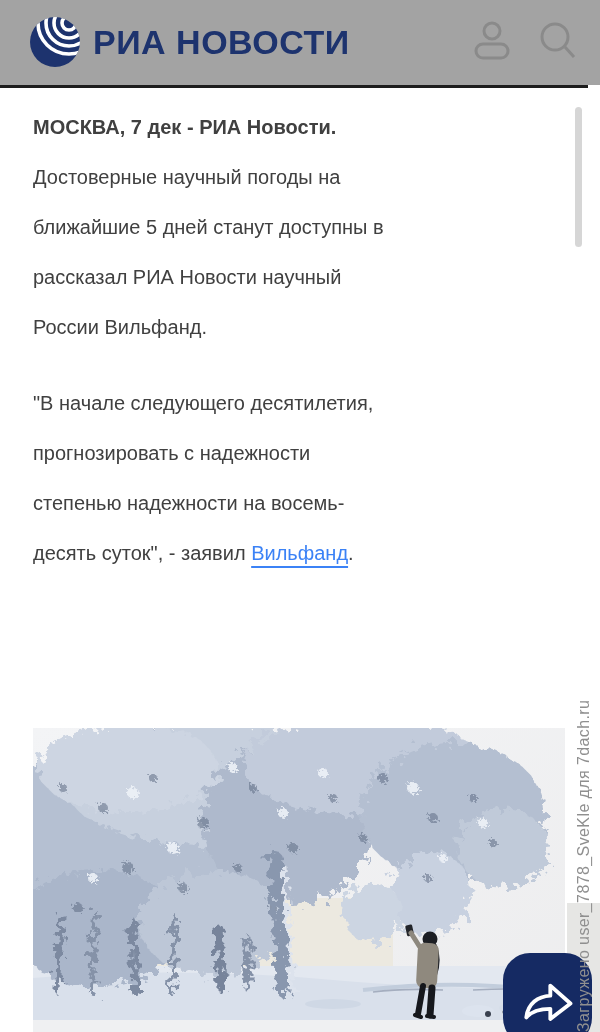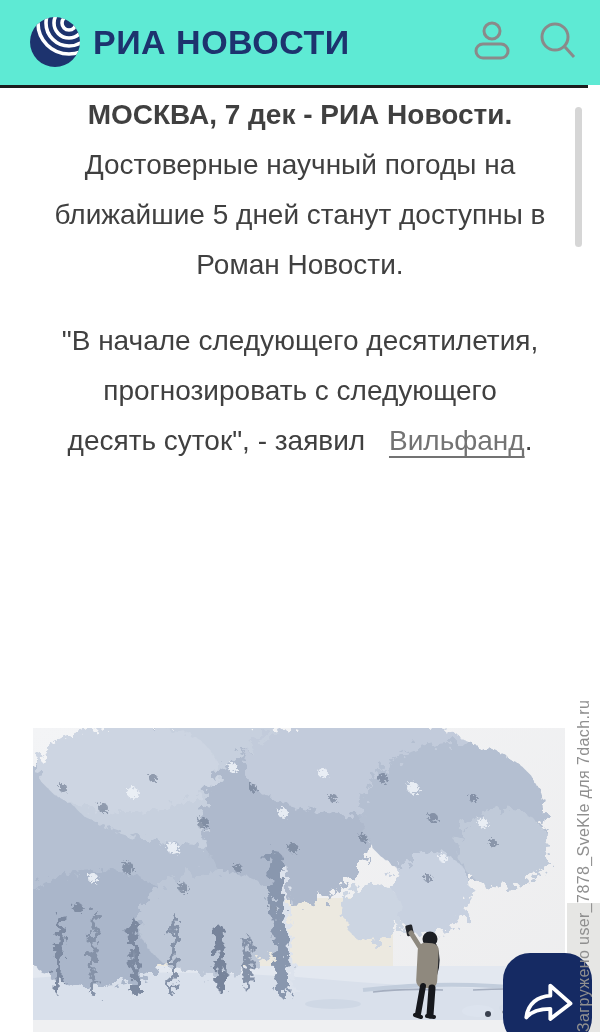--- a/index.html
+++ b/index.html
@@ -9,21 +9,21 @@
     width: 600px; height: 1032px;
     background: #ffffff;
     overflow: hidden;
     font-family: "Liberation Sans", "DejaVu Sans", sans-serif;
   }
 
   
   .header {
     position: absolute; top: 0; left: 0;
     width: 600px; height: 85px;
-    background: #5eead4;
+    background: #a3a3a3;
     display: flex; align-items: center;
   }
   .logo { display: flex; align-items: center; margin-left: 28px; text-decoration: none; cursor: pointer; }
   .brand-text {
     margin-left: 11px;
     font-size: 34px; font-weight: bold; letter-spacing: 0.5px;
     color: #1d336e; white-space: nowrap;
   }
   .header-actions { position: absolute; right: 22px; top: 0; height: 85px; display: flex; align-items: center; gap: 26px; }
   .icon-btn { background: none; border: none; padding: 0; cursor: pointer; display: block; }
@@ -31,33 +31,32 @@
 
   
   .scrollbar-thumb {
     position: absolute; top: 107px; right: 18px;
     width: 7px; height: 140px; border-radius: 4px;
     background: #d6d6d6;
   }
 
   
   .article {
-    position: absolute; top: 76px; left: 0;
+    position: absolute; top: 88px; left: 0;
     width: 567px; padding: 14px 0 0 33px;
     color: #404040;
-    font-size: 28px; line-height: 50px; text-align: center;
+    font-size: 20px; line-height: 50px;
   }
   .para { margin: 0 0 26px 0; }
   .line { white-space: nowrap; }
   .line.bold { font-weight: bold; }
   .inlink {
-    color: #737373; text-decoration: underline;
+    color: #3b82f6; text-decoration: underline;
     text-decoration-thickness: 2px; text-underline-offset: 6px;
     cursor: pointer;
-    margin-left: 16px;
   }
 
   
   .photo-fig { position: absolute; top: 728px; left: 33px; width: 532px; height: 292px; }
   .photo-fig svg { display: block; }
   .photo-bottom-strip { position: absolute; top: 1020px; left: 33px; width: 532px; height: 12px; background: #eff0f2; }
   .right-strip { position: absolute; left: 567px; top: 903px; width: 33px; height: 129px; background: #e6e6e4; }
 
   
   .share-button {
@@ -119,25 +118,27 @@
   </div>
 </div>
 <div class="divider"></div>
 <div class="scrollbar-thumb"></div>
 
 <div class="article">
     <div class="para">
       <div class="line bold">МОСКВА, 7 дек - РИА Новости.</div>
       <div class="line">Достоверные научный погоды на</div>
       <div class="line">ближайшие 5 дней станут доступны в</div>
-      <div class="line">Роман Новости.</div>
+      <div class="line">рассказал РИА Новости научный</div>
+      <div class="line">России Вильфанд.</div>
     </div>
     <div class="para">
       <div class="line">"В начале следующего десятилетия,</div>
-      <div class="line">прогнозировать с следующего</div>
+      <div class="line">прогнозировать с надежности</div>
+      <div class="line">степенью надежности на восемь-</div>
       <div class="line">десять суток", - заявил <a class="inlink">Вильфанд</a>.</div>
     </div>
   </div>
 
 <figure class="photo-fig">
   <svg width="532" height="292" viewBox="0 0 532 292">
     <defs>
       <filter id="rough" x="-10%" y="-10%" width="120%" height="120%">
         <feTurbulence type="fractalNoise" baseFrequency="0.12" numOctaves="3" seed="7" result="n"></feTurbulence>
         <feDisplacementMap in="SourceGraphic" in2="n" scale="22"></feDisplacementMap>

